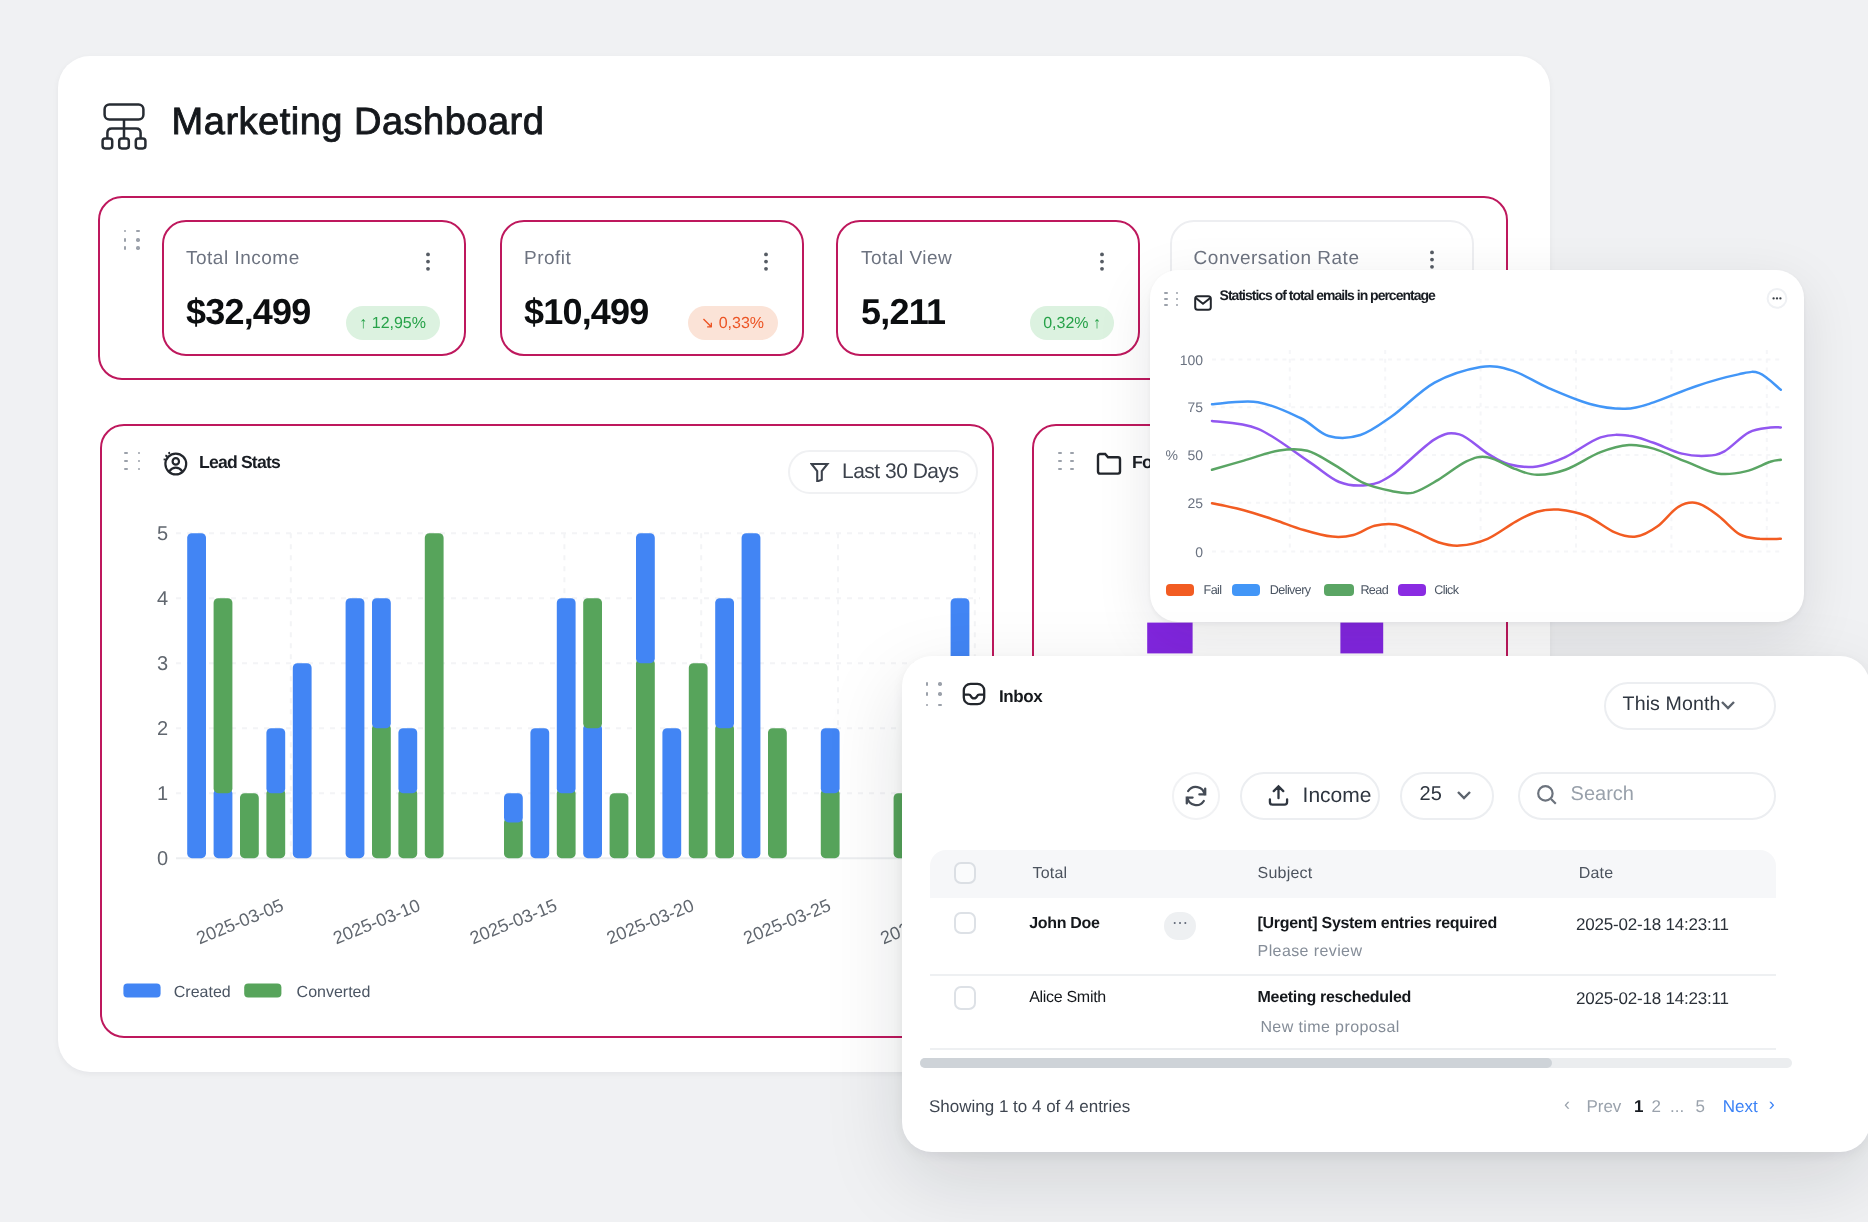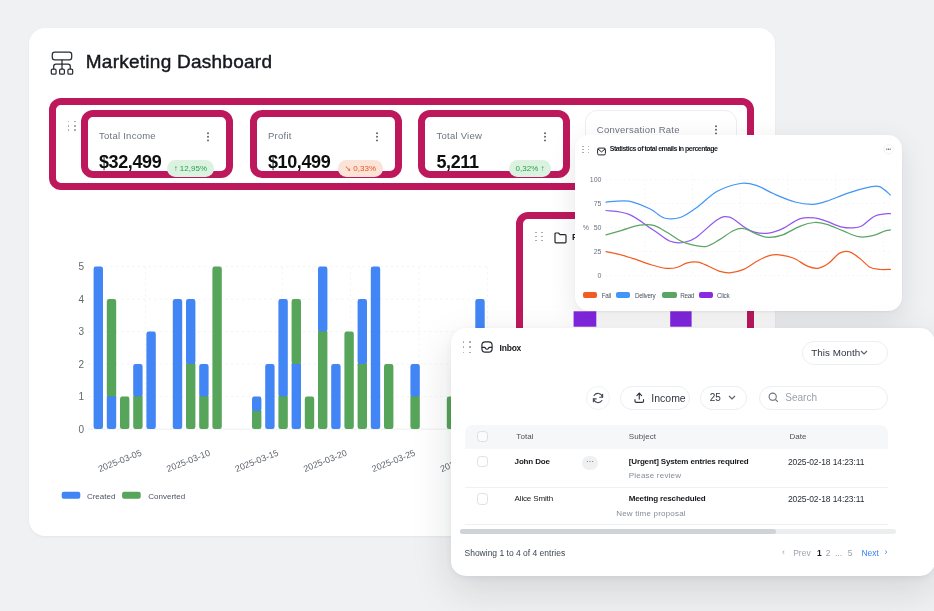--- a/index.html
+++ b/index.html
@@ -1,17 +1,17 @@
 <!DOCTYPE html>
 <html><head><meta charset="utf-8"><style>
 *{margin:0;padding:0;box-sizing:border-box}
 svg{display:block}
 html,body{width:934px;height:611px;background:#f0f1f3;font-family:"Liberation Sans",sans-serif;overflow:hidden}
 .abs{position:absolute;white-space:nowrap}
-.card{background:#fff;border-radius:12px;border:7px solid #be185d}
+.card{background:#fff;border-radius:12px;border:1px solid #be185d}
 .dots{display:grid;grid-template-columns:3px 3px;grid-gap:2.4px 3.4px}
 .dots i{width:1.7px;height:1.7px;border-radius:50%;background:#9ba1aa}
 .badge{display:inline-flex;align-items:center;border-radius:8.5px;font-size:8px;height:16.5px;padding:0 6.5px}
 .bgreen{background:#dcf2e0;color:#27a249}
 .borange{background:#fbe3d7;color:#ec5424}
 .ptitle{font-size:8.8px;font-weight:700;color:#191d23;letter-spacing:-0.4px}
 .btn{display:flex;align-items:center;background:#fff;border:1px solid #eceef1;border-radius:13px;color:#3c424c;white-space:nowrap}
 </style></head>
 <body style="position:relative">
 
@@ -67,20 +67,43 @@
         <svg width="4" height="10" viewBox="0 0 4 10" fill="#565c64">
           <circle cx="2" cy="1.2" r="0.95"></circle>
           <circle cx="2" cy="4.8" r="0.95"></circle>
           <circle cx="2" cy="8.4" r="0.95"></circle>
         </svg>
       </div>
     <div class="abs" style="left:11.5px;top:35.2px;font-size:18px;font-weight:700;color:#0c0e10;letter-spacing:-0.4px">5,211</div>
     <div class="abs" style="right:12px;top:39.7px"><span class="badge bgreen">0,32% ↑</span></div>
   </div>
 
+  <div class="abs card" style="left:19.7px;top:181.5px;width:447.5px;height:307px">
+    <div class="dots abs" style="left:11.5px;top:13px">
+        <i></i>
+        <i></i>
+        <i></i>
+        <i></i>
+        <i></i>
+        <i></i>
+      </div>
+    <svg class="abs" style="left:30px;top:12.6px" width="13" height="13" viewBox="0 0 13 13" fill="none" stroke="#22262c" stroke-width="1.1">
+      <circle cx="6.9" cy="7" r="5.2"></circle>
+      <circle cx="6.9" cy="5.7" r="1.6"></circle>
+      <path d="M3.6 10.7 Q5.1 8.8 6.9 8.8 Q8.7 8.8 10.2 10.7"></path>
+      <path d="M1.7 2.7 l.9 .5 M3.5 1 l.2 1 M0.8 4.7 l1 .1" stroke-width="0.9"></path>
+    </svg>
+    <div class="abs ptitle" style="left:48.8px;top:13.5px">Lead Stats</div>
+    <div class="btn abs" style="left:343.3px;top:12.5px;width:94.7px;height:21.5px;border-radius:11px;border-color:#f0f1f3">
+      <svg style="margin-left:10.5px" width="9.5" height="10.5" viewBox="0 0 10 11" fill="none" stroke="#3c424c" stroke-width="1.1">
+          <path d="M0.8 1 H9.2 L6.2 4.8 V9.3 L3.8 10.2 V4.8 Z"></path>
+        </svg>
+      <span style="margin-left:6px;font-size:10.5px;letter-spacing:-0.25px">Last 30 Days</span>
+    </div>
+  </div>
 
   <div class="abs card" style="left:486px;top:181.5px;width:238px;height:307px">
     <div class="dots abs" style="left:12px;top:13px">
         <i></i>
         <i></i>
         <i></i>
         <i></i>
         <i></i>
         <i></i>
       </div>
@@ -270,21 +293,21 @@
   <div class="abs" style="left:60.4px;top:125.3px;font-size:8px;font-weight:700;color:#15181c;letter-spacing:-0.15px">John Doe</div>
   <div class="abs" style="left:127.8px;top:124.8px;width:16px;height:13.5px;border-radius:7px;background:#eef0f2;text-align:center;font-size:8px;color:#6b7280;line-height:11px">⋯</div>
   <div class="abs" style="left:174.6px;top:125.3px;font-size:8px;font-weight:700;color:#15181c;letter-spacing:-0.15px">[Urgent] System entries required</div>
   <div class="abs" style="left:174.6px;top:139.8px;font-size:8px;color:#858d98;letter-spacing:0.2px">Please review</div>
   <div class="abs" style="left:333.8px;top:125.3px;font-size:8.5px;color:#2a3038;letter-spacing:-0.1px">2025-02-18 14:23:11</div>
   <div class="abs" style="left:11.3px;top:155.5px;width:422.9px;height:1px;background:#eef0f2"></div>
 
   <div class="abs" style="left:22.7px;top:161.9px;width:11.4px;height:11.4px;border:1px solid #dde1e6;border-radius:3.5px;background:#fff"></div>
   <div class="abs" style="left:60.4px;top:162.8px;font-size:8px;font-weight:400;color:#15181c;letter-spacing:-0.15px">Alice Smith</div>
   <div class="abs" style="left:174.6px;top:162.8px;font-size:8px;font-weight:700;color:#15181c;letter-spacing:-0.15px">Meeting rescheduled</div>
-  <div class="abs" style="left:162px;top:177.3px;font-size:8px;color:#858d98;letter-spacing:0.2px">New time proposal</div>
+  <div class="abs" style="left:176px;top:177.3px;font-size:8px;color:#858d98;letter-spacing:0.2px">New time proposal</div>
   <div class="abs" style="left:333.8px;top:162.8px;font-size:8.5px;color:#2a3038;letter-spacing:-0.1px">2025-02-18 14:23:11</div>
   <div class="abs" style="left:11.3px;top:192.9px;width:422.9px;height:1px;background:#eef0f2"></div>
 
   <div class="abs" style="left:6.2px;top:198.2px;width:435.2px;height:5px;border-radius:2.5px;background:#ebedef"></div>
   <div class="abs" style="left:6.2px;top:198.2px;width:315.5px;height:5px;border-radius:2.5px;background:#ced3d8"></div>
 
   <div class="abs" style="left:10.3px;top:217px;font-size:8.5px;color:#3f4651">Showing 1 to 4 of 4 entries</div>
   <div class="abs" style="left:327.8px;top:216px;font-size:9px;color:#9aa2ac">‹</div>
   <div class="abs" style="left:339px;top:217px;font-size:8.5px;color:#9aa2ac">Prev</div>
   <div class="abs" style="left:362.8px;top:217px;font-size:8.5px;font-weight:700;color:#181c22">1</div>

